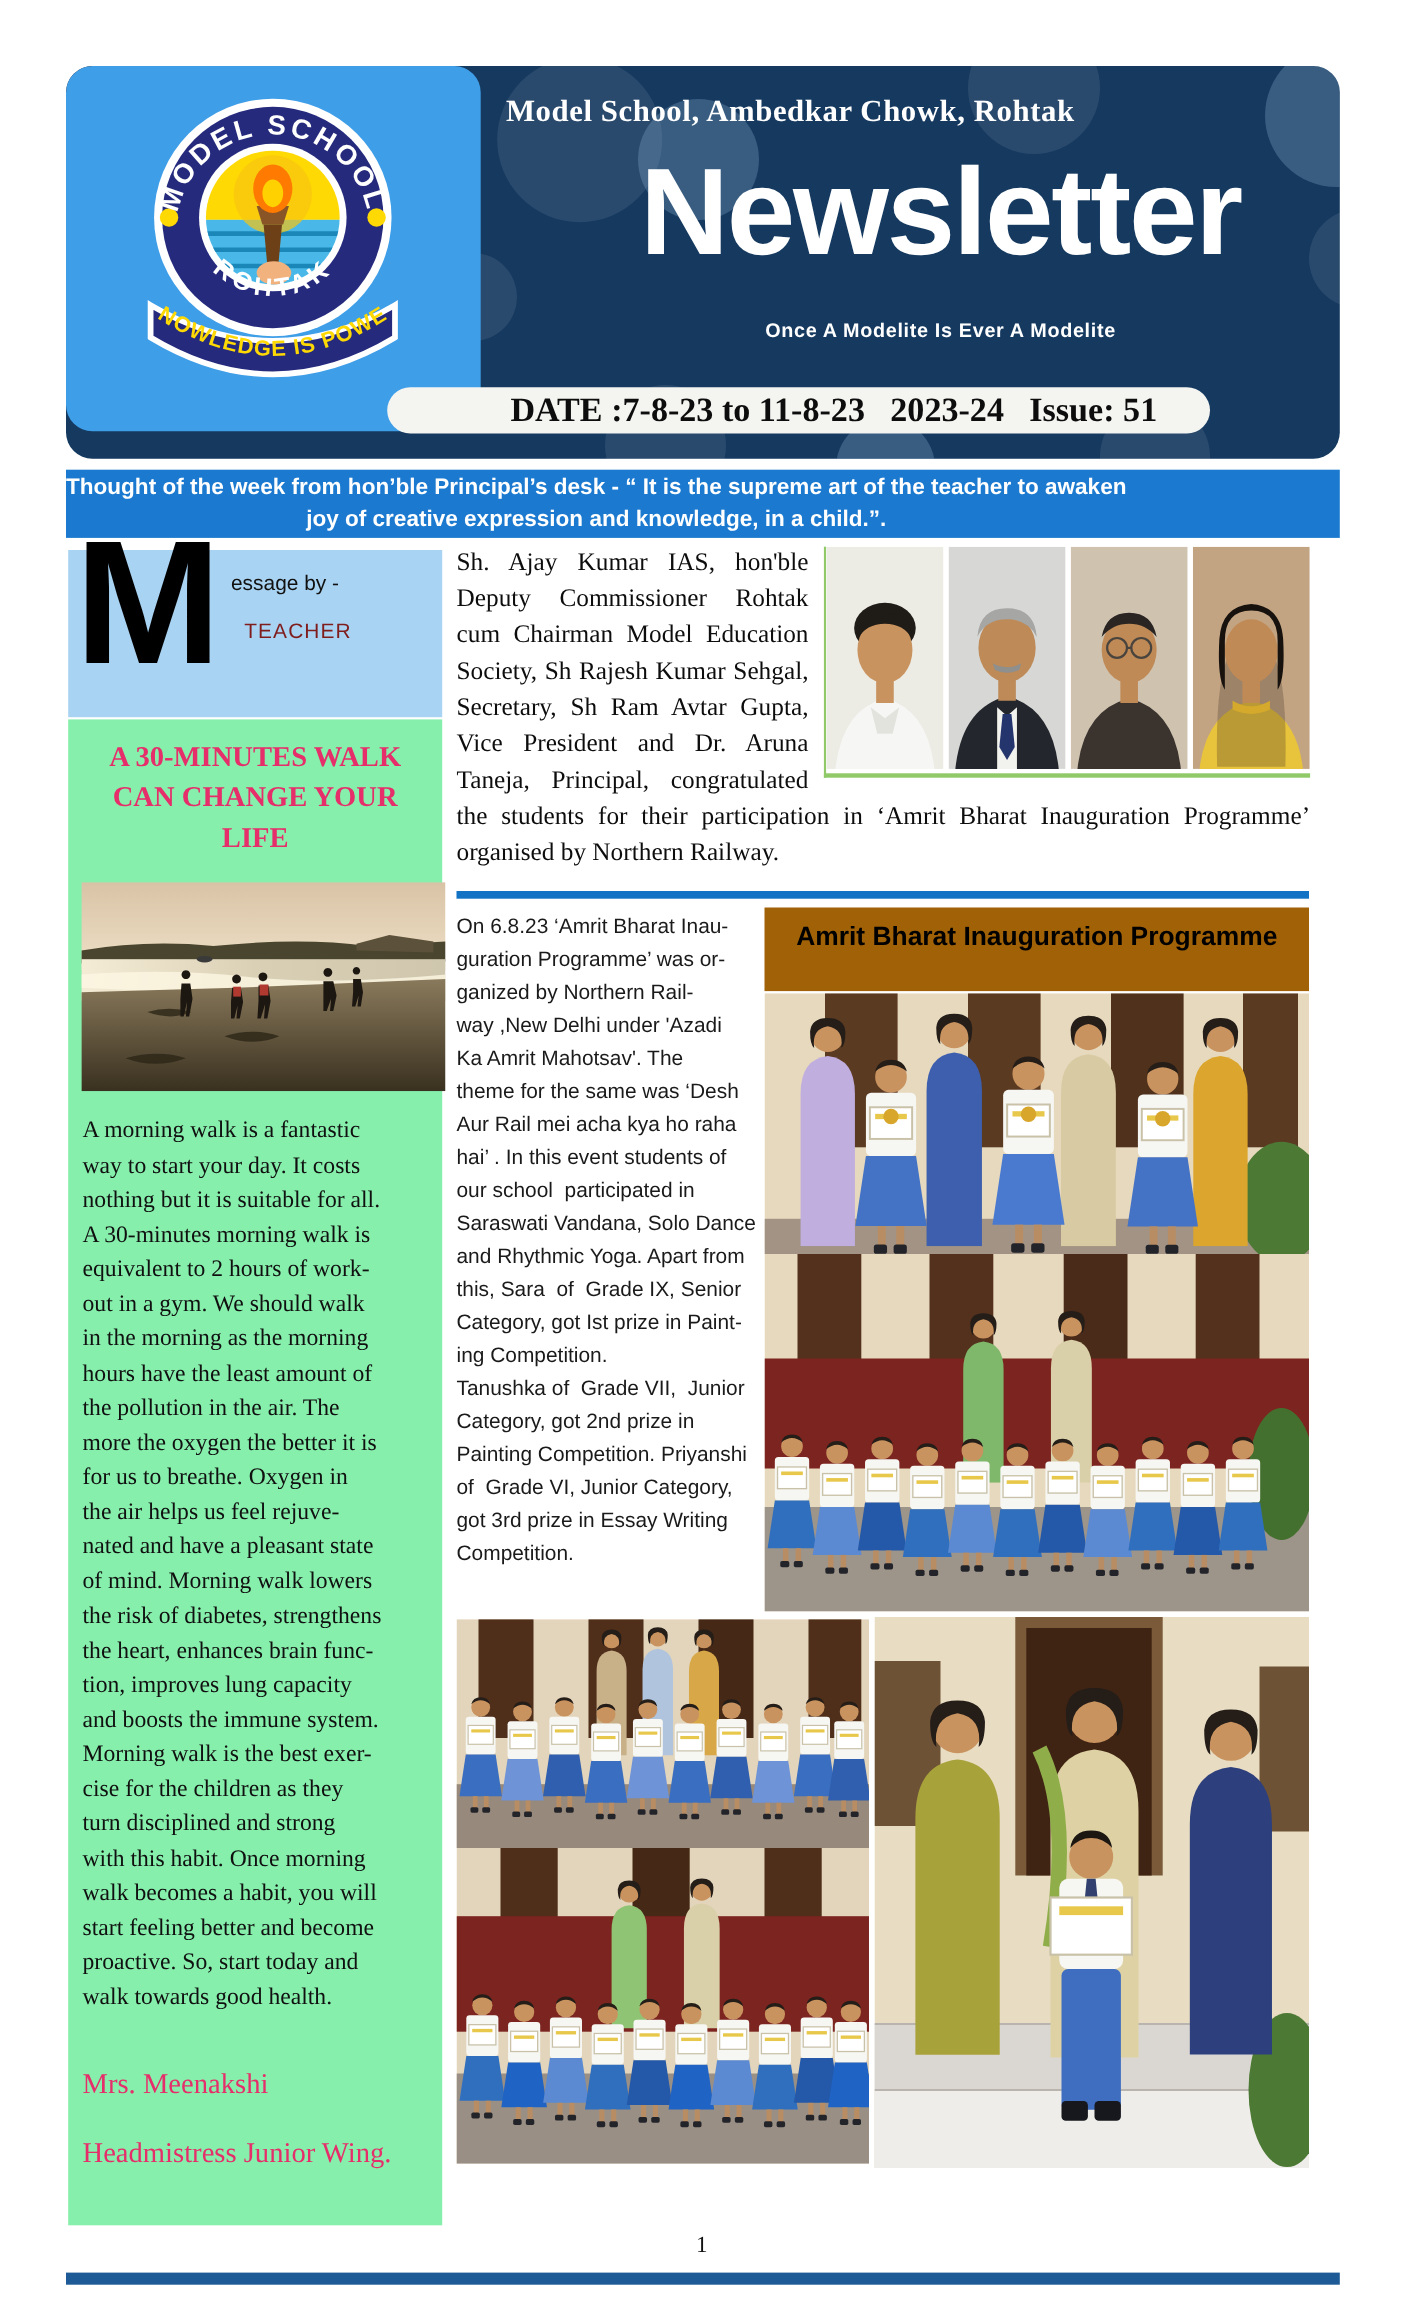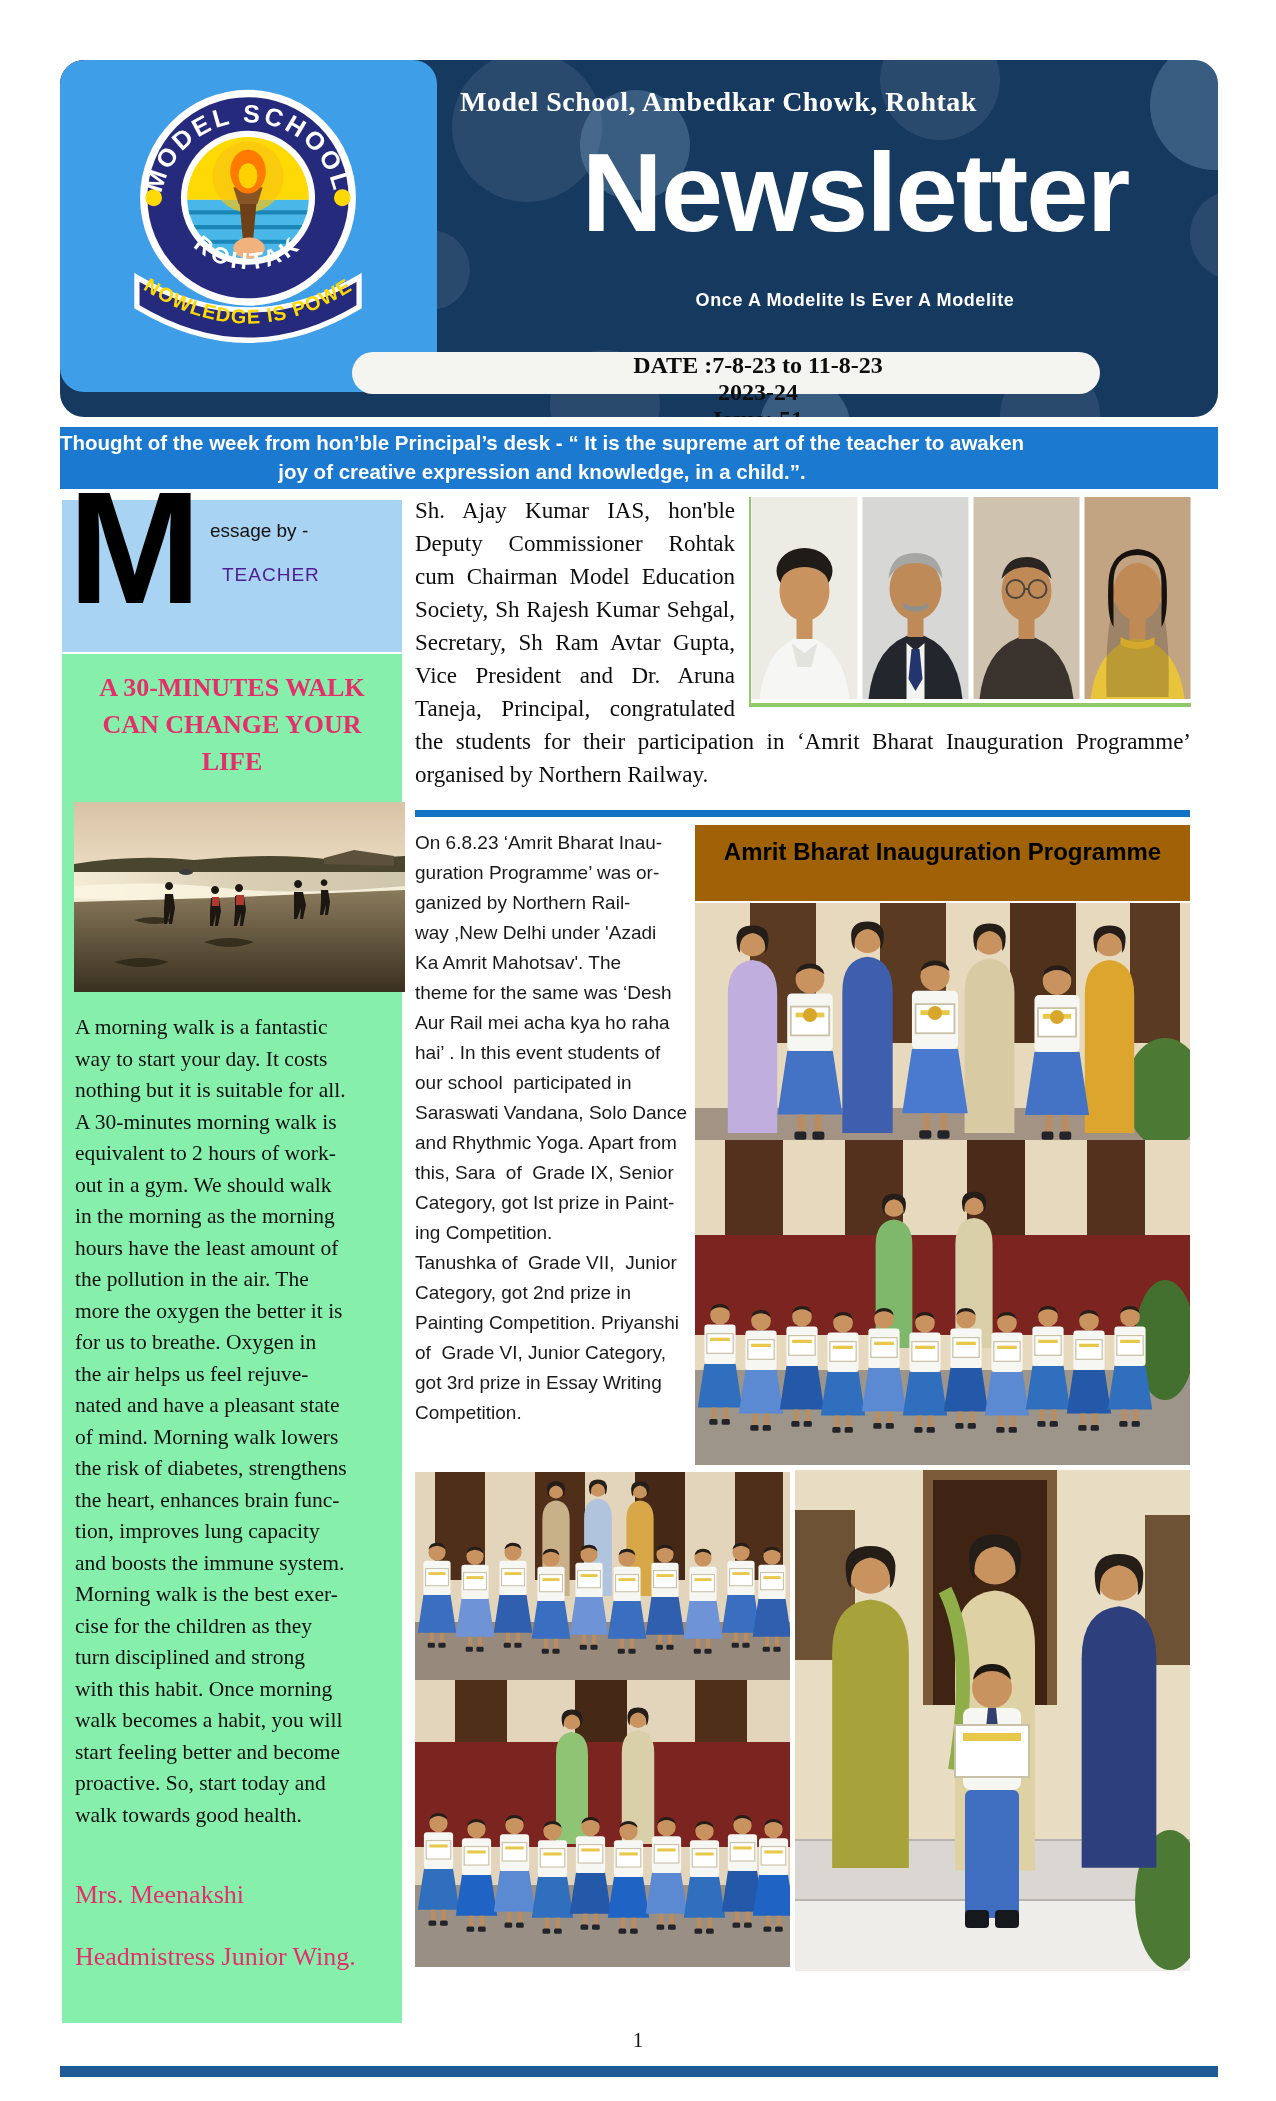--- a/index.html
+++ b/index.html
@@ -10,32 +10,32 @@
   
   #header{left:60px;top:60px;width:1158px;height:357px;background:#15395f;border-radius:24px;overflow:hidden;}
   .bub{position:absolute;border-radius:50%;background:rgba(255,255,255,0.09);}
   .bub.b2{background:rgba(122,160,196,0.35);}
   #logo-panel{left:0;top:0;width:377px;height:332px;background:#3f9ee8;border-radius:24px;}
   #school-line{left:400px;top:26px;width:790px;color:#fff;font-weight:bold;font-size:28px;letter-spacing:.5px;font-family:Liberation Serif, serif;}
   #nl-title{left:400px;top:46px;width:790px;text-align:center;color:#fff;font-weight:bold;font-size:112px;letter-spacing:-2px;line-height:1.55;}
   #tagline{left:400px;top:230px;width:790px;text-align:center;color:#fff;font-weight:bold;font-size:18px;letter-spacing:.6px;}
   #datebar{left:292px;top:292px;width:748px;height:42px;background:#f4f4f1;border-radius:21px;
            display:flex;align-items:center;justify-content:space-between;padding:0 48px 0 112px;box-sizing:border-box;
-           font-family:"Liberation Serif",serif;font-weight:bold;font-size:24px;color:#0d0d0d;flex-direction:column;}
+           font-family:"Liberation Serif",serif;font-weight:bold;font-size:31px;color:#0d0d0d;}
 
   
   #thought{left:60px;top:427px;width:1158px;height:62px;background:#1b7ad0;color:#fff;
            display:flex;align-items:center;justify-content:flex-start;text-align:center;
            font-weight:bold;font-size:20.5px;line-height:1.4;white-space:pre-line;}
 
   
   #msg-box{left:62px;top:500px;width:340px;height:152px;background:#a9d3f2;}
   #big-m{position:absolute;left:6px;top:-32px;font-size:160px;font-weight:bold;color:#000;line-height:1;}
   #msg-label{position:absolute;left:148px;top:20px;font-weight:normal;font-size:19px;color:#111;}
-  #msg-author{position:absolute;left:160px;top:64px;font-size:19px;letter-spacing:1px;color:#4c1d95;}
+  #msg-author{position:absolute;left:160px;top:64px;font-size:19px;letter-spacing:1px;color:#7f1d1d;}
   #green-box{left:62px;top:654px;width:340px;height:1369px;background:#86efac;}
   #walk-title{position:absolute;left:10px;top:16px;width:320px;text-align:center;color:#e62e6b;
               font-family:"Liberation Serif",serif;font-weight:bold;font-size:26px;line-height:1.42;white-space:pre-line;}
   #beach{position:absolute;left:12px;top:148px;width:331px;height:190px;}
   #left-body{position:absolute;left:13px;top:358px;width:322px;color:#101010;
              font-family:"Liberation Serif",serif;font-size:21.5px;line-height:31.5px;white-space:pre;}
   .sig{position:absolute;left:13px;color:#e62e6b;font-family:"Liberation Serif",serif;font-size:26px;}
   #sig-name{top:1226px;}
   #sig-title{top:1288px;}
 

